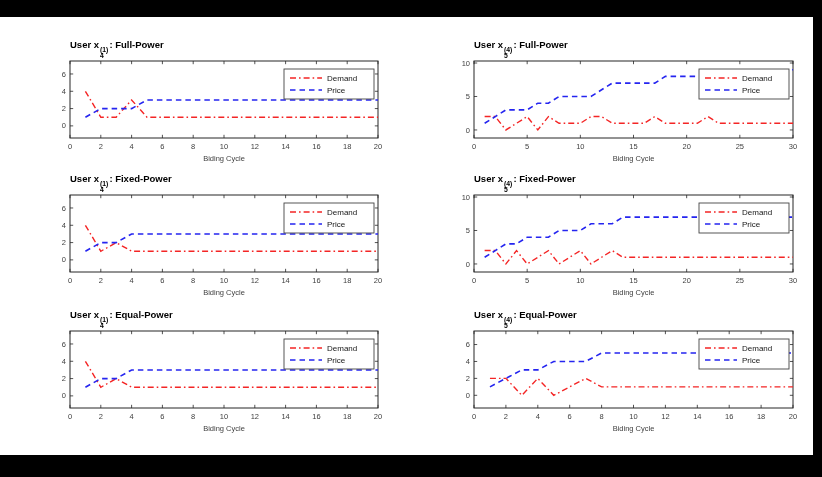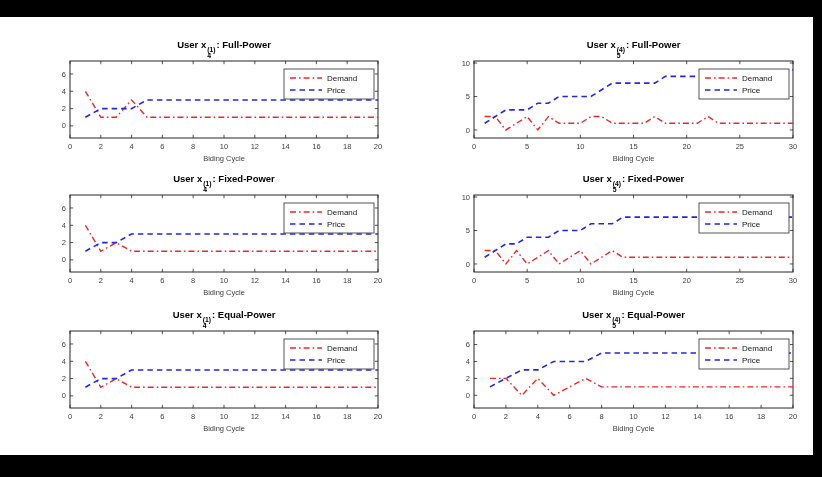--- a/index.html
+++ b/index.html
@@ -5,21 +5,21 @@
   html,body{margin:0;padding:0;background:#000;}
   .page{position:relative;width:822px;height:477px;background:#000;overflow:hidden;
         font-family:"Liberation Sans",sans-serif;}
   .figure{position:absolute;left:0;top:17px;width:813px;height:438px;background:#fff;}
   .subplot{position:absolute;}
   .col-left{left:40px;width:346px;}
   .col-right{left:444px;width:357px;}
   .row-1{top:20px;}
   .row-2{top:154px;}
   .row-3{top:290px;}
-  .plot-title{font-weight:bold;font-size:9.5px;color:#000;text-align:center;height:16px;
+  .plot-title{font-weight:bold;font-size:9.5px;color:#000;text-align:left;height:16px;
               line-height:16px;margin-left:30px;white-space:nowrap;}
   .col-left .plot-title{width:308px;}
   .col-right .plot-title{width:319px;}
   .supsub{display:inline-flex;flex-direction:column;align-items:flex-start;
           font-size:6.8px;font-weight:bold;line-height:5.6px;vertical-align:-4px;margin:0 1px;}
   svg.plot-svg{display:block;}
   svg text.tick{font-family:"Liberation Sans",sans-serif;font-size:7.5px;fill:#404040;}
   svg text.xlabel{font-family:"Liberation Sans",sans-serif;font-size:7.5px;fill:#404040;}
   svg text.legend-text{font-family:"Liberation Sans",sans-serif;font-size:8px;fill:#161616;}
 </style>

